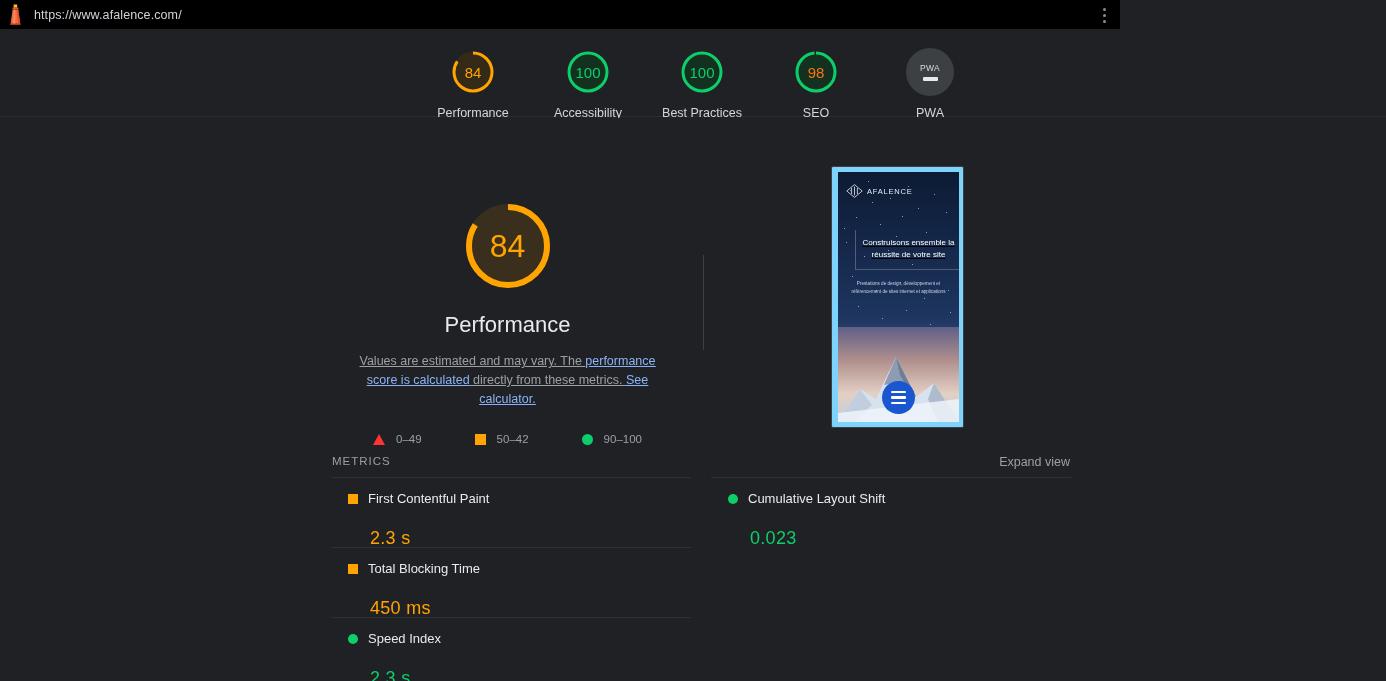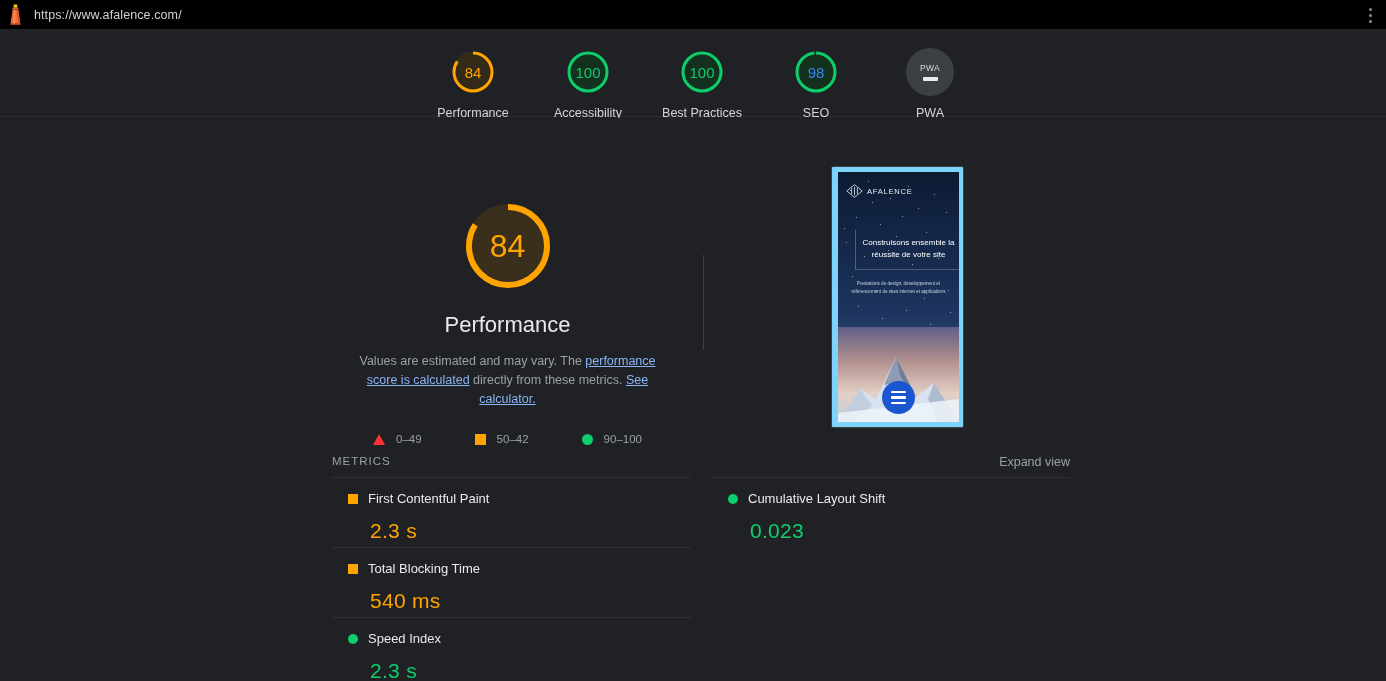--- a/index.html
+++ b/index.html
@@ -5,21 +5,21 @@
   * { box-sizing: border-box; margin: 0; padding: 0; }
   html, body {
     width: 1386px; height: 681px;
     background: #202124;
     font-family: "Liberation Sans", sans-serif;
     overflow: hidden;
   }
 
   
   #topbar {
-    position: absolute; left: 0; top: 0; width: 1386px; height: 29px;
+    position: absolute; left: 0; top: 0; width: 1120px; height: 29px;
     background: #000000;
     display: flex; align-items: center;
   }
   #lh-logo { width: 30px; height: 29px; display: flex; align-items: center; justify-content: center; }
   #url-text {
     color: #cfd3d7; font-size: 12.5px; letter-spacing: .1px;
     margin-left: 4px; white-space: nowrap;
   }
   #kebab { position: absolute; right: 7px; top: 4px; width: 18px; height: 22px;
            display: flex; flex-direction: column; align-items: center; justify-content: center; gap: 3px; }
@@ -59,21 +59,21 @@
   
   #perf-col { position: absolute; left: 330px; top: 80px; width: 355px; text-align: center; }
   #big-gauge { position: relative; width: 96px; height: 96px; margin: 0 auto; }
   #big-gauge svg { display: block; transform: rotate(-90deg); }
   #big-gauge-num {
     position: absolute; left: 0; top: 0; width: 96px; height: 96px;
     display: flex; align-items: center; justify-content: center;
     font-size: 32px; color: #ffa400;
   }
   #perf-title { margin-top: 18px; font-size: 22px; color: #e8eaed; font-weight: normal; }
-  #perf-desc { margin-top: 14px; font-size: 12.5px; line-height: 19px; color: #9aa0a6; padding: 0 13px; }
+  #perf-desc { margin-top: 14px; font-size: 12.5px; line-height: 19px; color: #9aa0a6; padding: 0 13px; text-decoration: underline; }
   #perf-desc a { color: #8ab4f8; text-decoration: underline; }
 
   #legend { margin-top: 24px; display: flex; justify-content: center; gap: 53px; font-size: 11.5px; color: #9aa0a6; }
   .legend-item { display: flex; align-items: center; gap: 11px; }
   .tri { width: 0; height: 0; border-left: 6.5px solid transparent; border-right: 6.5px solid transparent; border-bottom: 11px solid #f33; }
   .sq { width: 11px; height: 11px; background: #ffa400; }
   .cir { width: 11px; height: 11px; border-radius: 50%; background: #0cce6b; }
 
   #v-divider { position: absolute; left: 703px; top: 137px; width: 1px; height: 95px; background: #3c4043; }
 
@@ -93,20 +93,21 @@
   #brand { position: absolute; left: 8px; top: 12px; display: flex; align-items: center; gap: 4px; }
   #brand-mark { width: 17px; height: 14px; position: relative; }
   #brand-mark svg { display: block; }
   #brand-text { font-size: 7.5px; color: #e9edf3; letter-spacing: .8px; }
 
   #hero-box {
     position: absolute; left: 17px; top: 58px; width: 107px;
     border-left: 1px solid rgba(255,255,255,.25); border-right: 1px solid rgba(255,255,255,.25);
     border-bottom: 1px solid rgba(255,255,255,.22);
     padding: 7px 4px 8px 4px;
+    text-decoration: underline;
   }
   #hero-title { font-size: 8px; line-height: 12px; color: #ffffff; text-align: center; }
   #hero-sub {
     position: absolute; left: 8px; top: 108px; width: 105px;
     font-size: 4.6px; line-height: 8px; color: #c8d2e4; text-align: center;
     filter: blur(.25px);
   }
   #cta-btn {
     position: absolute; left: 9px; top: 168px; width: 103px; height: 17px;
     background: linear-gradient(180deg,#1b3a8f,#16307a); border-radius: 3px;
@@ -127,21 +128,21 @@
   #expand-view { position: absolute; right: 0; top: 0; font-size: 12.5px; color: #9aa0a6; cursor: pointer; }
 
   .metrics-col { position: absolute; top: 359px; width: 360px; }
   #col-left { left: 331px; }
   #col-right { left: 711px; }
   .metric-row { position: relative; height: 70px; border-top: 1px solid #2f3032; padding-top: 13px; }
   .metric-head { display: flex; align-items: center; gap: 10px; padding-left: 17px; }
   .m-sq { width: 10px; height: 10px; background: #ffa400; flex: none; }
   .m-cir { width: 10px; height: 10px; border-radius: 50%; background: #0cce6b; flex: none; }
   .m-name { font-size: 13px; color: #e8eaed; }
-  .m-value { margin-top: 13px; padding-left: 39px; font-size: 21px; letter-spacing: .3px; }
+  .m-value { margin-top: 22px; padding-left: 39px; font-size: 18px; letter-spacing: .3px; }
   .v-orange { color: #ffa400; }
   .v-green { color: #0cce6b; }
 </style>
 </head>
 <body>
 
 <div id="topbar">
   <span id="lh-logo">
     <svg width="17" height="21" viewBox="0 0 17 21">
       <rect x="6.6" y="0.5" width="3.6" height="3.2" fill="#f5c518"></rect>
@@ -195,21 +196,21 @@
         </div>
         <div class="gauge-label">Best Practices</div>
       </div>
       <div class="gauge-item" style="left: 756px;">
         <div class="gauge-ring">
           <svg width="48" height="48" viewBox="0 0 48 48">
             <circle cx="24" cy="24" r="19" fill="#14301f"></circle>
             <circle cx="24" cy="24" r="19" fill="none" stroke="#14301f" stroke-width="3"></circle>
             <circle cx="24" cy="24" r="19" fill="none" stroke="#0cce6b" stroke-width="3" stroke-dasharray="116.99291041968388 119.38052083641213"></circle>
           </svg>
-          <div class="gauge-num" style="color: #3b82f6;">98</div>
+          <div class="gauge-num" style="color: #f97316;">98</div>
         </div>
         <div class="gauge-label">SEO</div>
       </div>
       <div class="gauge-item" style="left: 870px; justify-content: space-between;">
         <div class="pwa-badge">
           <div class="pwa-text">PWA</div>
           <div class="pwa-dash"></div>
         </div>
         <div class="gauge-label">PWA</div>
       </div>
@@ -339,21 +340,21 @@
           <span class="m-sq"></span>
           <span class="m-name">First Contentful Paint</span>
         </div>
         <div class="m-value v-orange">2.3 s</div>
       </div>
       <div class="metric-row">
         <div class="metric-head">
           <span class="m-sq"></span>
           <span class="m-name">Total Blocking Time</span>
         </div>
-        <div class="m-value v-orange">540 ms</div>
+        <div class="m-value v-orange">450 ms</div>
       </div>
       <div class="metric-row">
         <div class="metric-head">
           <span class="m-cir"></span>
           <span class="m-name">Speed Index</span>
         </div>
         <div class="m-value v-green">2.3 s</div>
       </div>
     </div>
   <div id="col-right" class="metrics-col">

